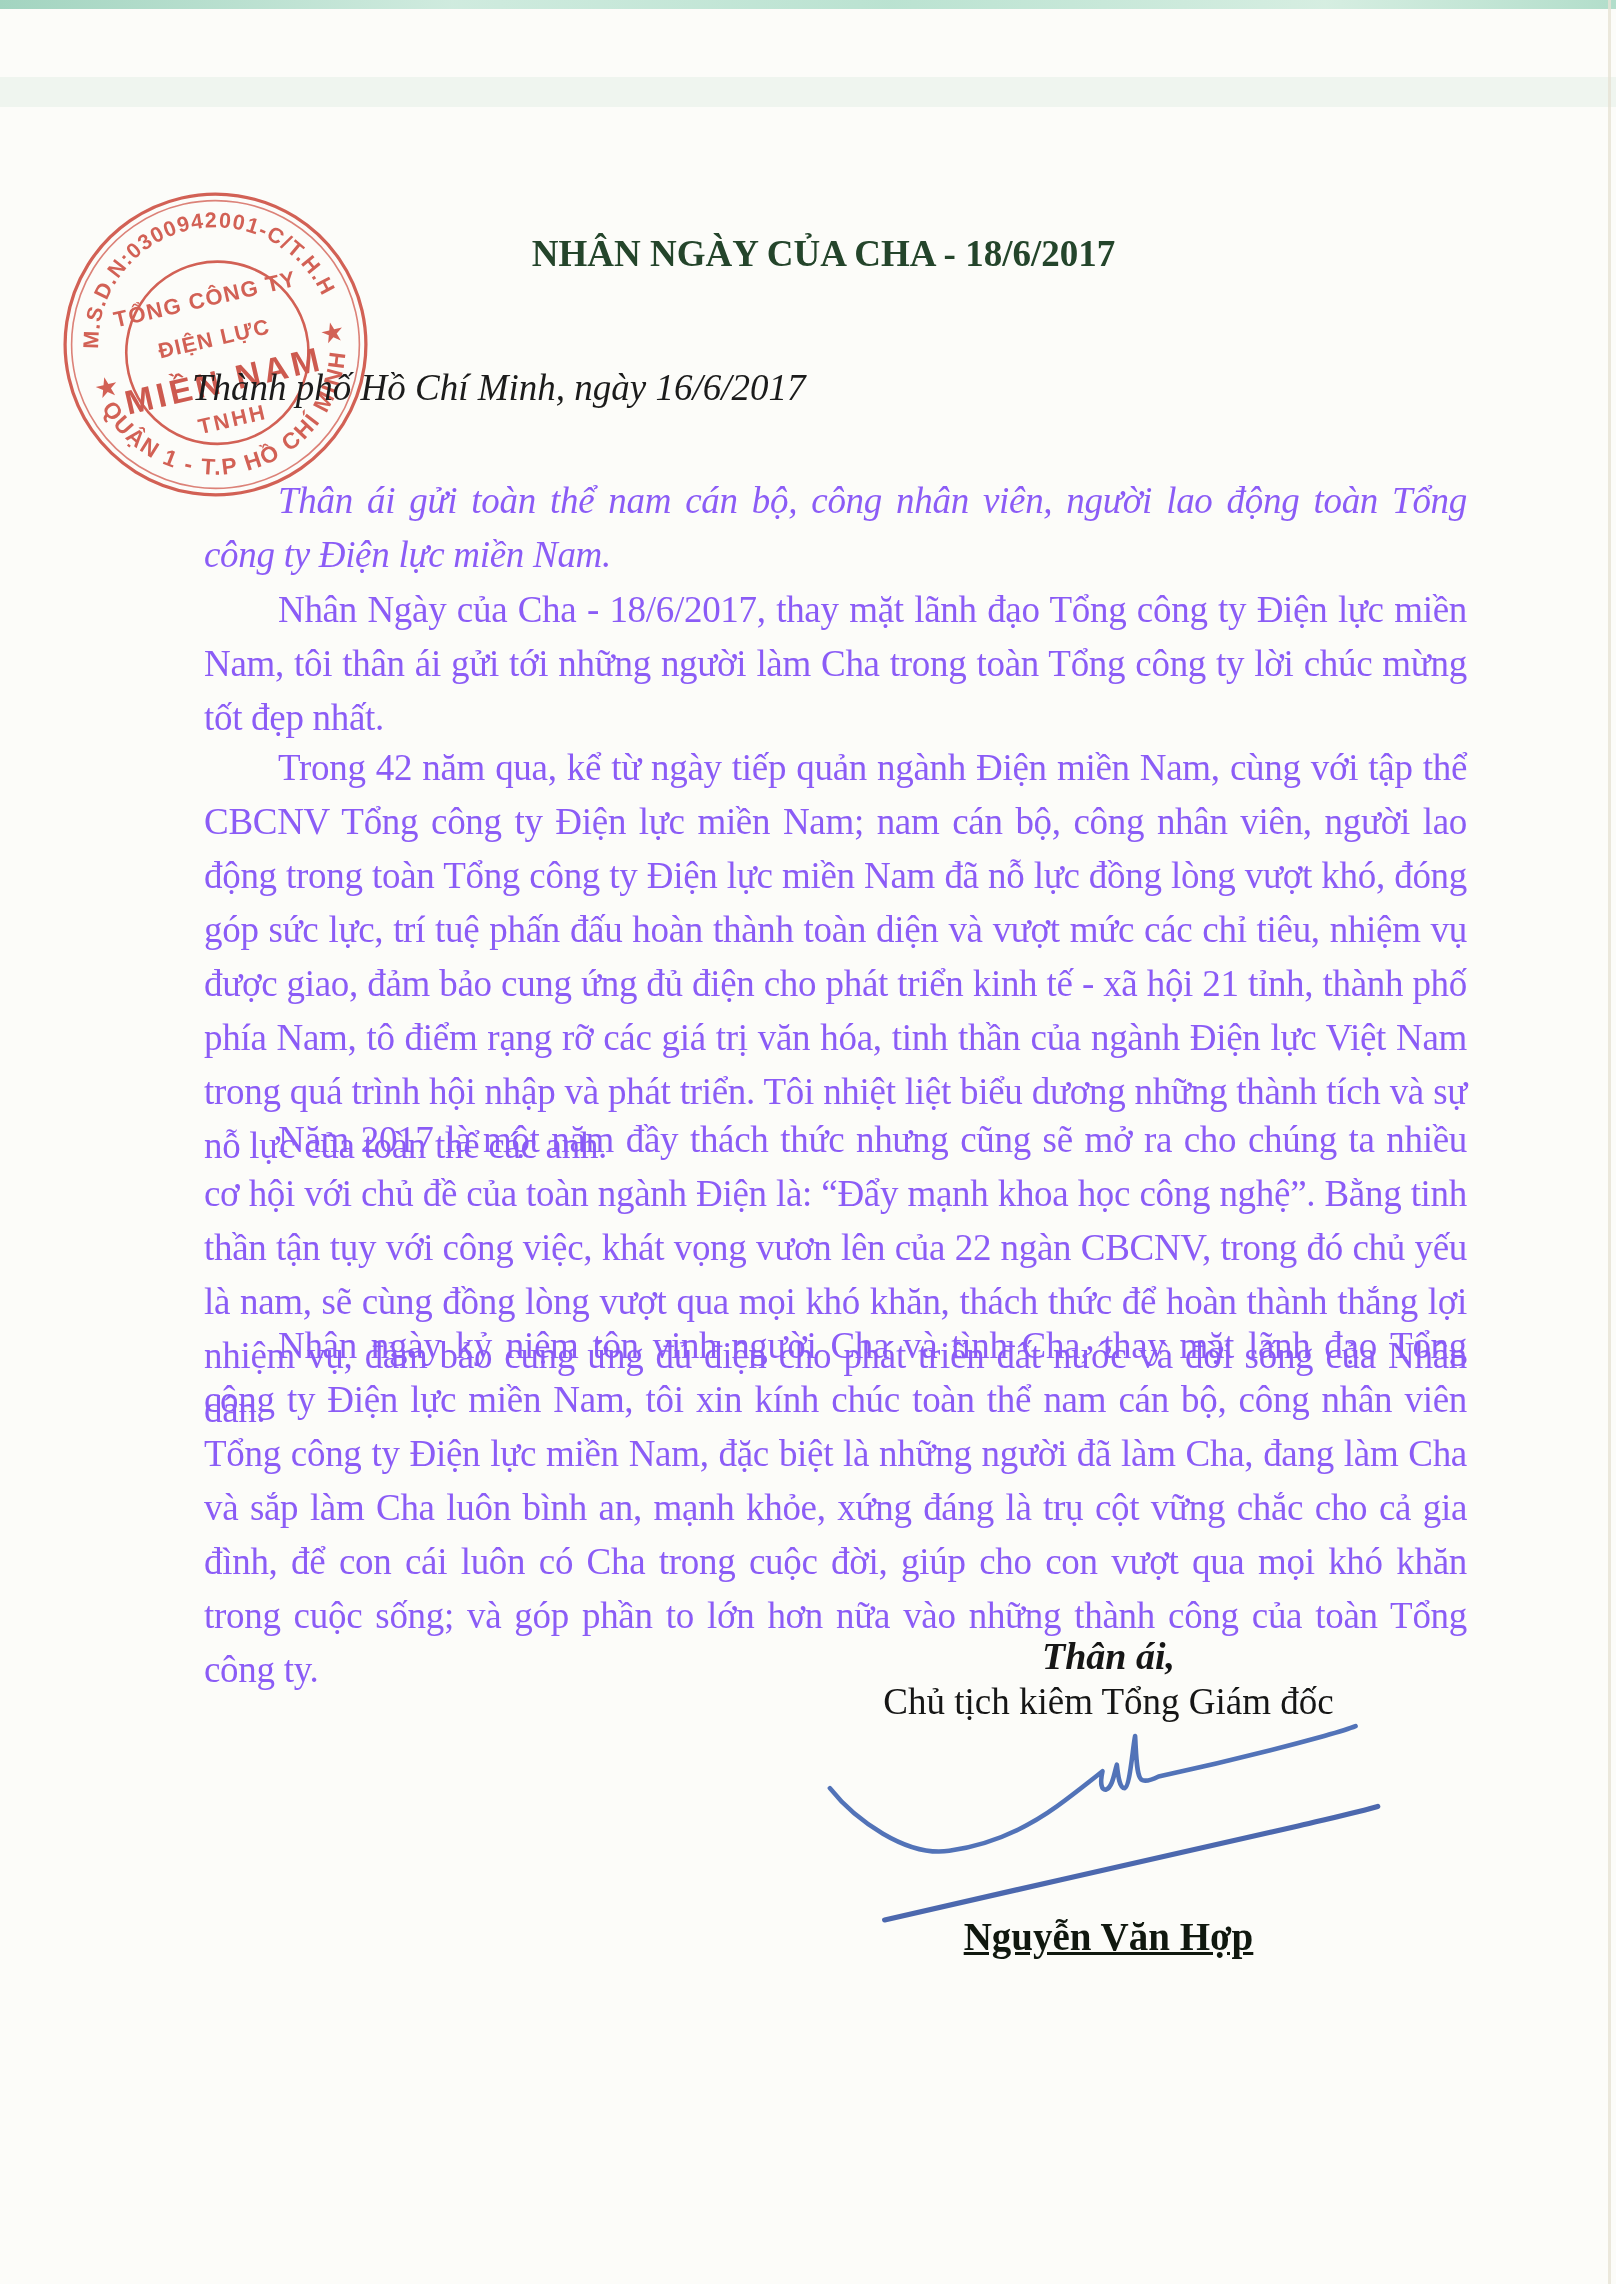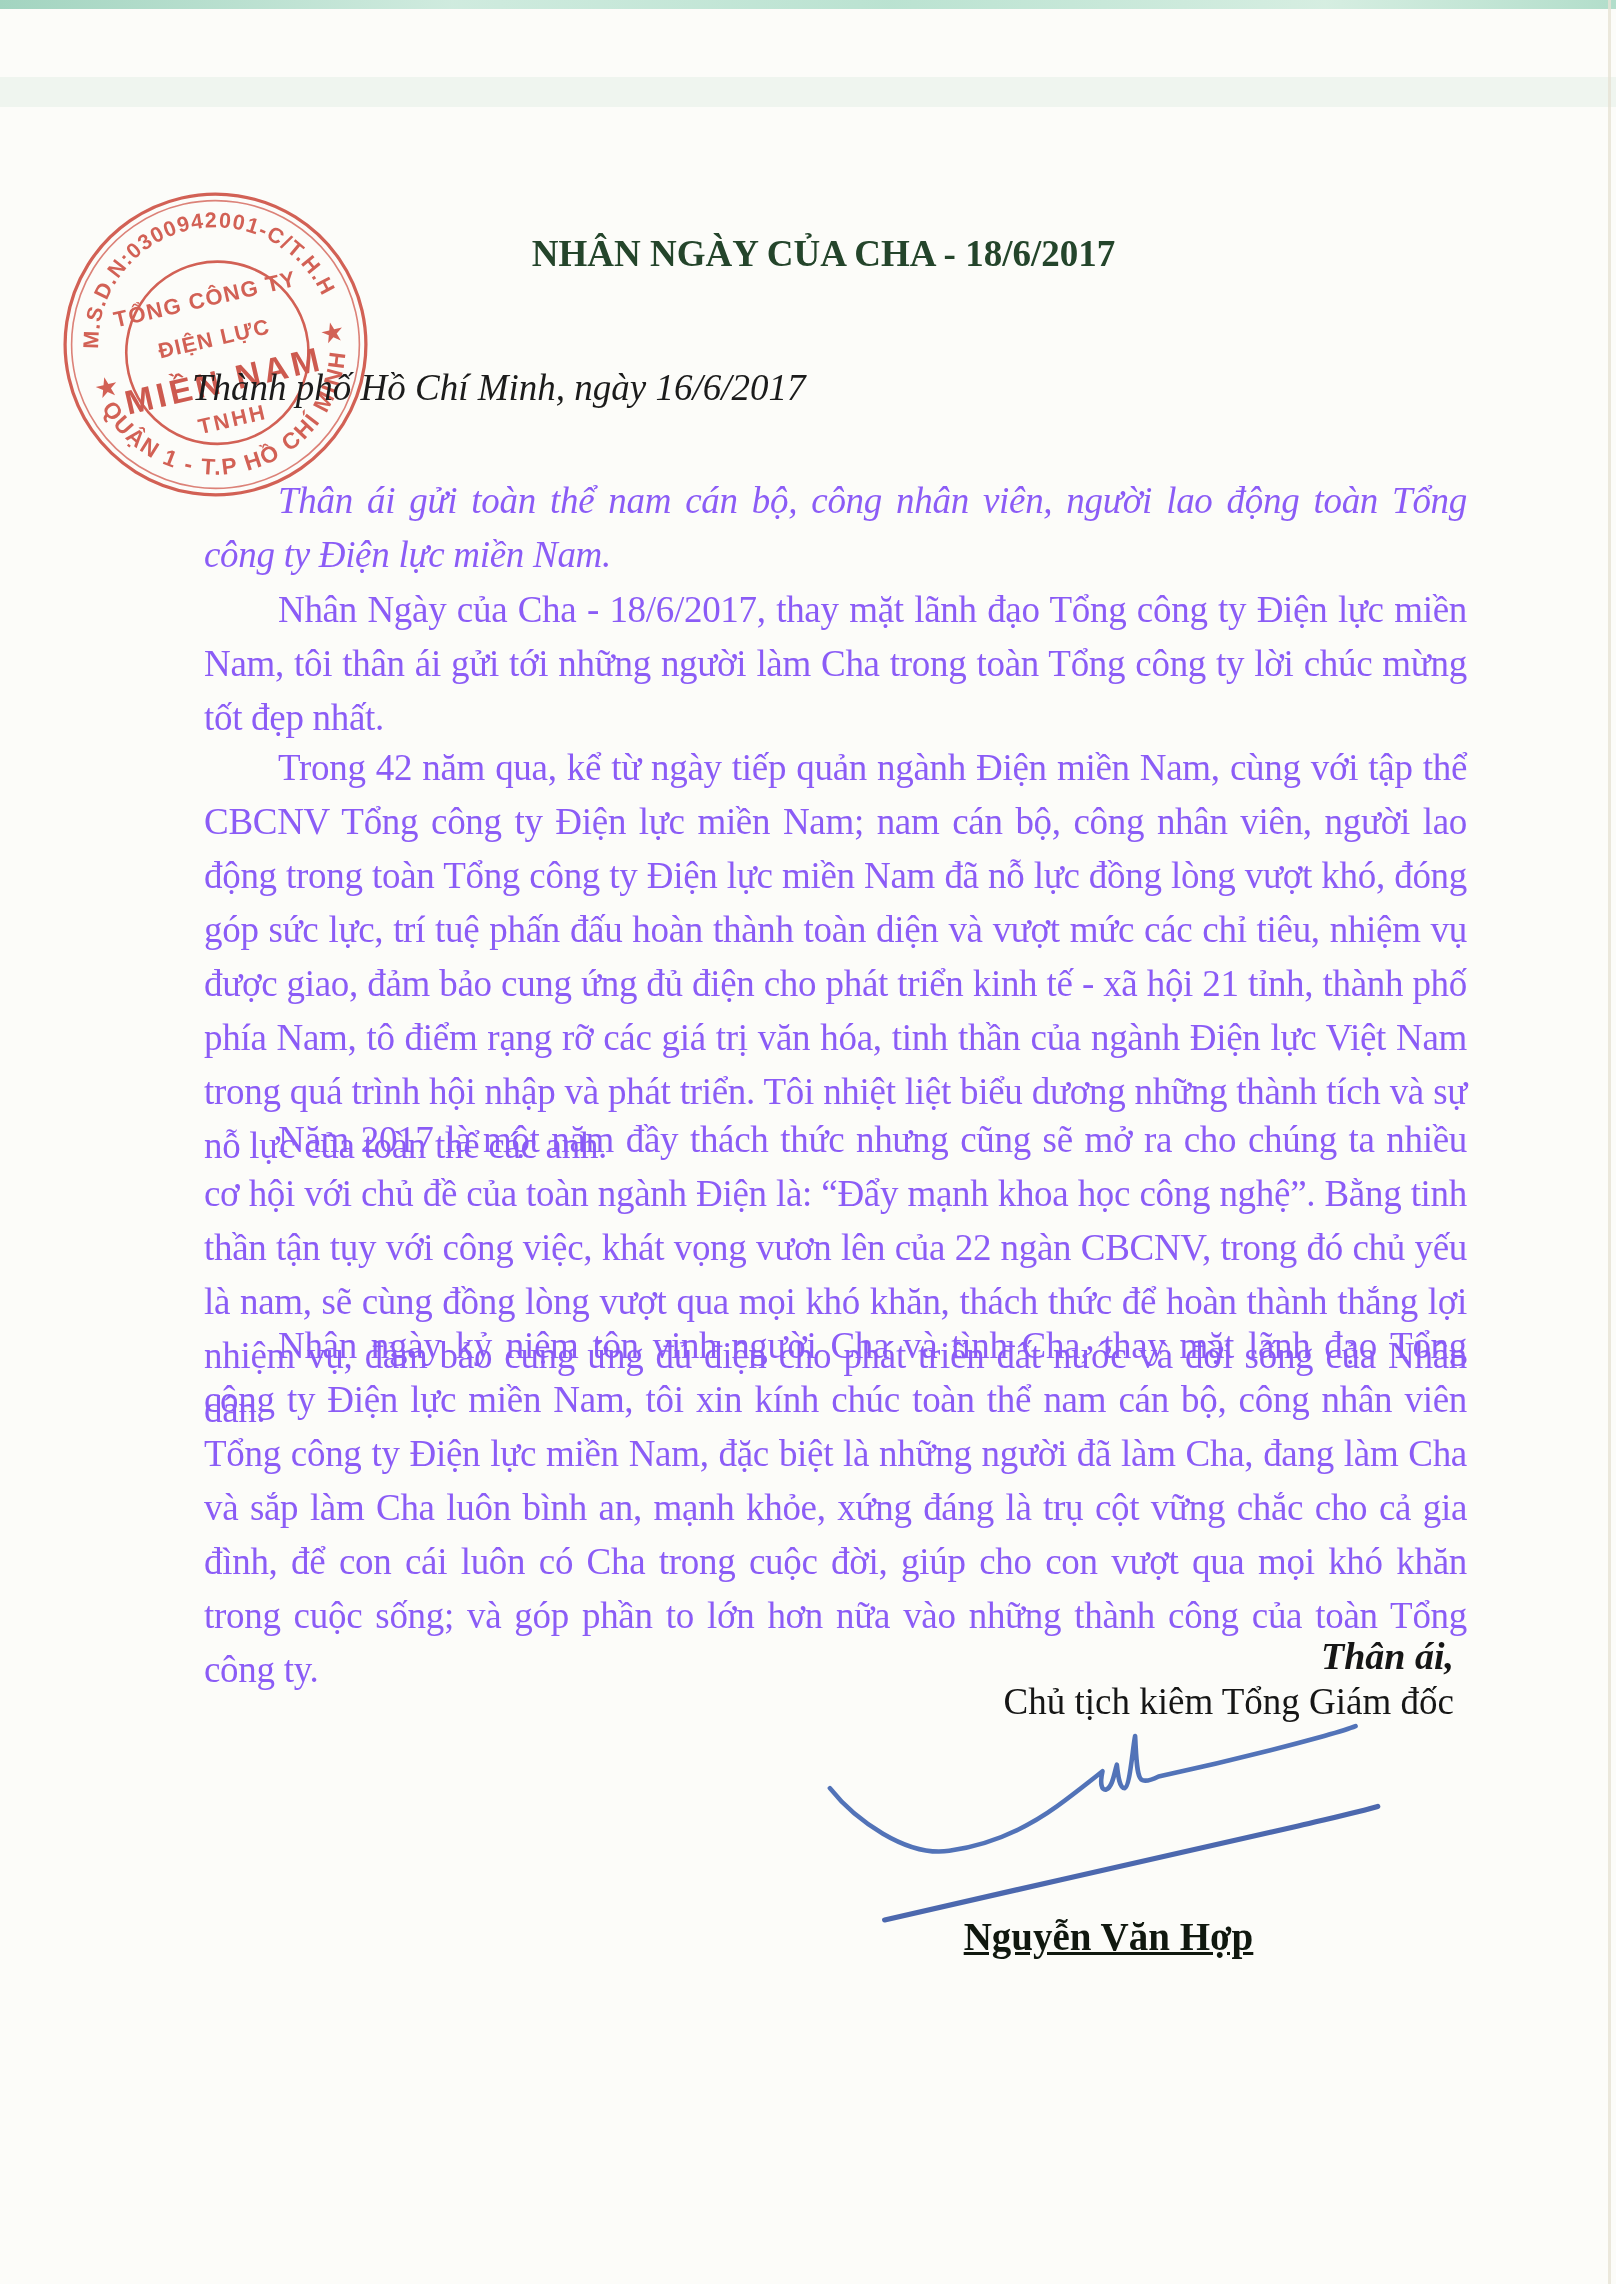--- a/index.html
+++ b/index.html
@@ -50,21 +50,21 @@
     text-align:justify;text-indent:74px;color:#8b5cf6;
   }
   .body p.italic{font-style:italic;}
   .body p.p1{top:11.7px;}
   .body p.p2{top:121px;}
   .body p.p3{top:279px;}
   .body p.p4{top:651px;font-family:Liberation Serif, serif;}
   .body p.p5{top:857px;}
   .closing{
     position:absolute;left:763px;top:1633px;width:691px;
-    text-align:right;
+    text-align:center;
   }
   .salutation{font-weight:bold;font-style:italic;font-size:38px;line-height:46px;}
   .signer-title{font-size:37px;line-height:46px;}
   .signature{position:absolute;left:809px;top:1702px;}
   .signer-name{
     position:absolute;left:763px;top:1914px;width:691px;
     text-align:center;font-weight:bold;font-size:39px;line-height:46px;
     color:#10180f;
     text-decoration:underline;
   }

